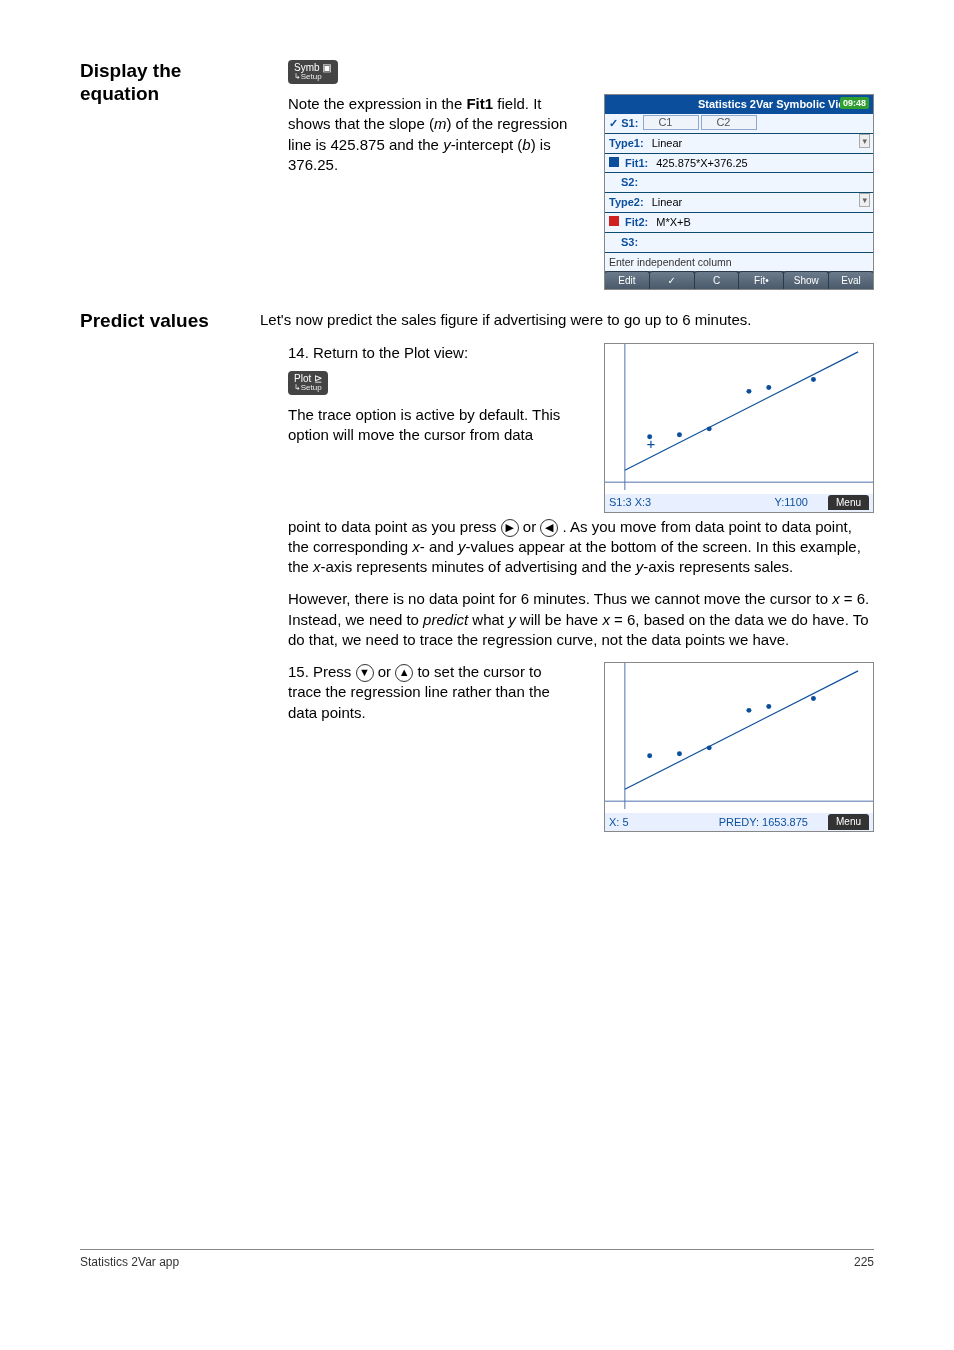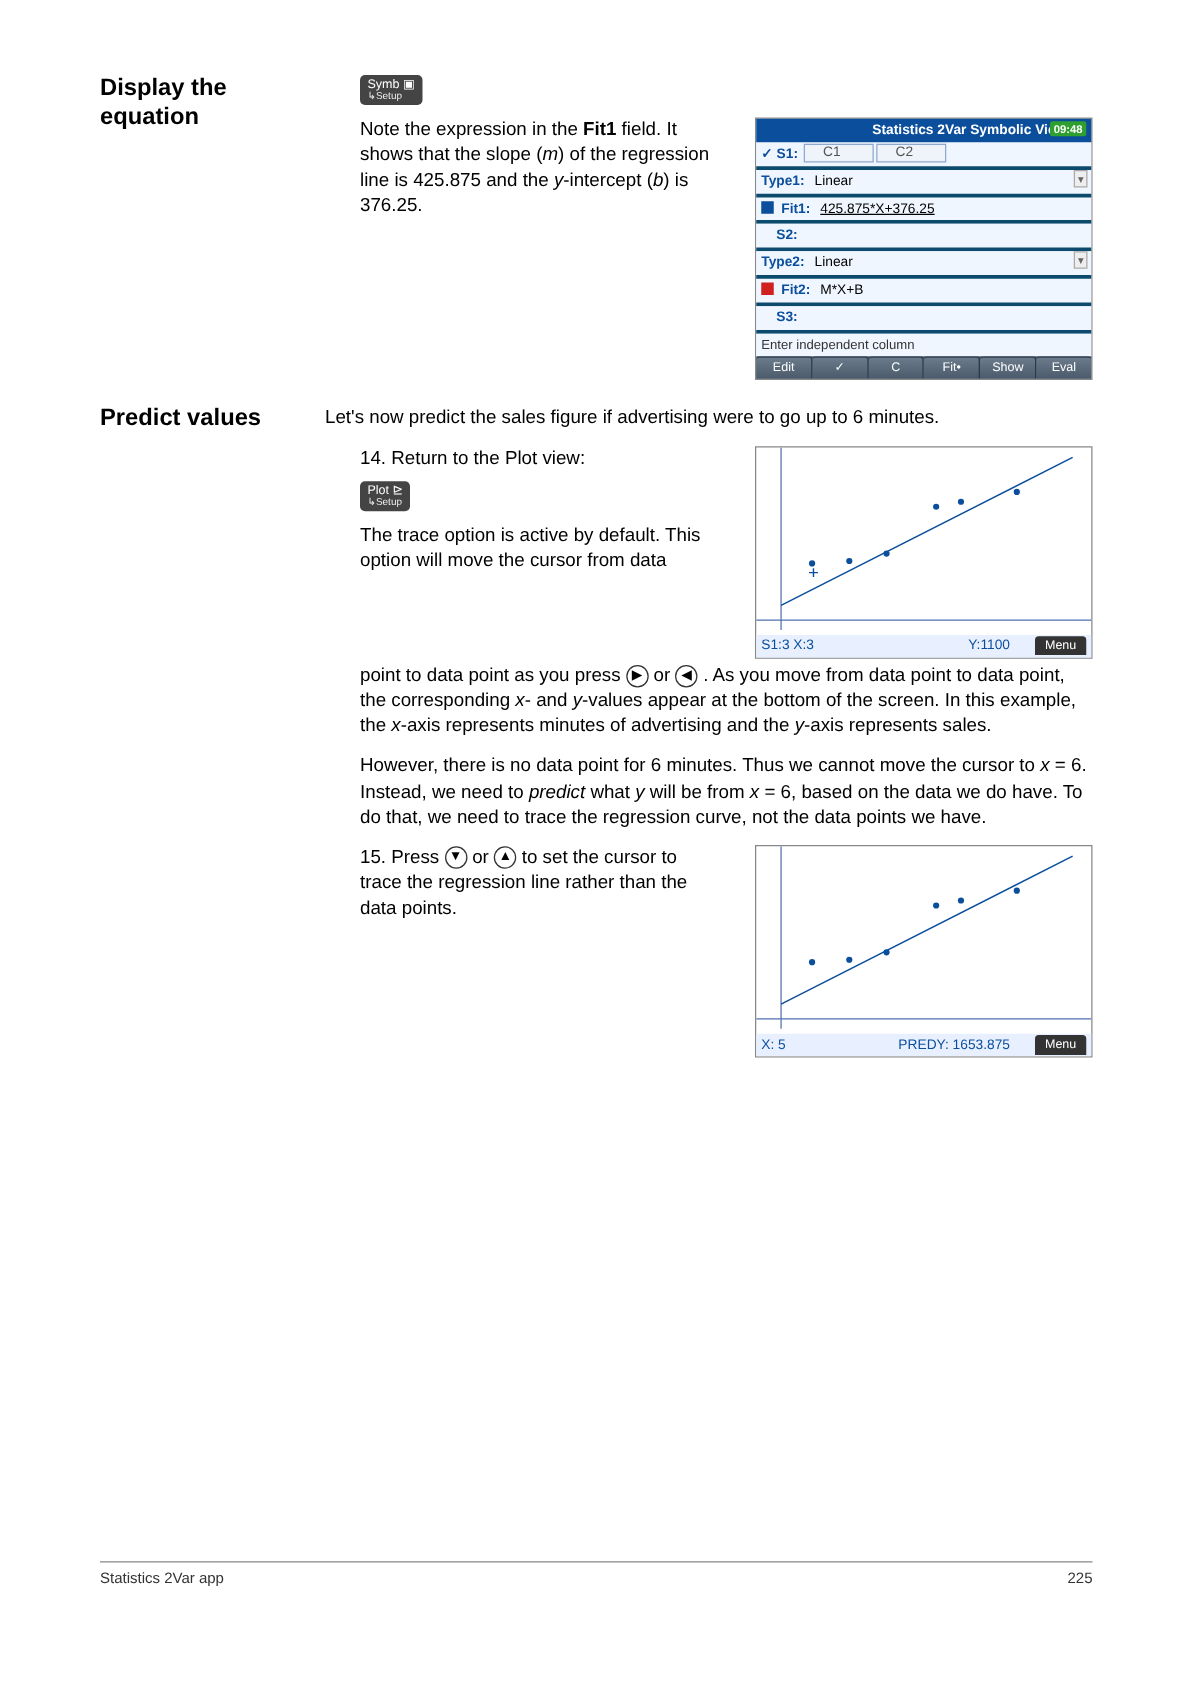--- a/index.html
+++ b/index.html
@@ -77,21 +77,21 @@
     right: 4px;
     top: 2px;
     font-size: 9px;
     background: #2fa02f;
     color: #fff;
     padding: 0 3px;
     border-radius: 2px;
   }
   .calc-row {
     display: flex;
-    border-bottom: 3px solid #0c4a6e;
+    border-bottom: 1px solid #0c4a6e;
     background: #f0f6ff;
   }
   .calc-row .label {
     color: #0b4f9c;
     font-weight: 600;
     padding: 2px 4px;
     white-space: nowrap;
   }
   .calc-row input {
     border: 1px solid #8fa8d0;
@@ -250,21 +250,21 @@
               <input class="small" disabled="" value="C2" style="">
             </div>
             <div class="calc-row" style="position:relative;">
               <span class="label">Type1:</span>
               <span class="text-val">Linear</span>
               <span class="drop">▾</span>
             </div>
             <div class="calc-row">
               <span class="swatch" style="background:#0b4f9c;"></span>
               <span class="label">Fit1:</span>
-              <span class="text-val" style="color:#000;text-decoration:underline;">425.875*X+376.25</span>
+              <span class="text-val" style="color:#000;">425.875*X+376.25</span>
             </div>
             <div class="calc-row">
               <span class="label" style="padding-left:16px;">S2:</span>
               <span class="text-val"></span>
             </div>
             <div class="calc-row" style="position:relative;">
               <span class="label">Type2:</span>
               <span class="text-val">Linear</span>
               <span class="drop">▾</span>
             </div>
@@ -336,21 +336,21 @@
 
         <p class="bodytext">
           <span>point to data point as you press </span>
           <span class="circle-key">▶</span>
           <span> or </span>
           <span class="circle-key">◀</span>
           <span>. As you move from data point to data point, the corresponding </span><em>x</em><span>- and </span><em>y</em><span>-values appear at the bottom of the screen. In this example, the </span><em>x</em><span>-axis represents minutes of advertising and the </span><em>y</em><span>-axis represents sales.</span>
         </p>
 
         <p class="bodytext">
-          <span>However, there is no data point for 6 minutes. Thus we cannot move the cursor to </span><em>x</em><span> = 6. Instead, we need to </span><em>predict</em><span> what </span><em>y</em><span> will be from </span><em>x</em><span> = 6, based on the data we do have. To do that, we need to trace the regression curve, not the data points we have.</span>
+          <span>However, there is no data point for 6 minutes. Thus we cannot move the cursor to </span><em>x</em><span> = 6. Instead, we need to </span><em>predict</em><span> what </span><em>y</em><span> will be have </span><em>x</em><span> = 6, based on the data we do have. To do that, we need to trace the regression curve, not the data points we have.</span>
         </p>
 
         <div class="two-col">
           <div class="text">
             <p class="step-line">
               <span class="step-num"></span><span>15. Press</span>
               <span class="circle-key">▼</span>
               <span> or </span>
               <span class="circle-key">▲</span>
               <span> </span><span>to set the cursor to trace the regression line rather than the data points.</span>

